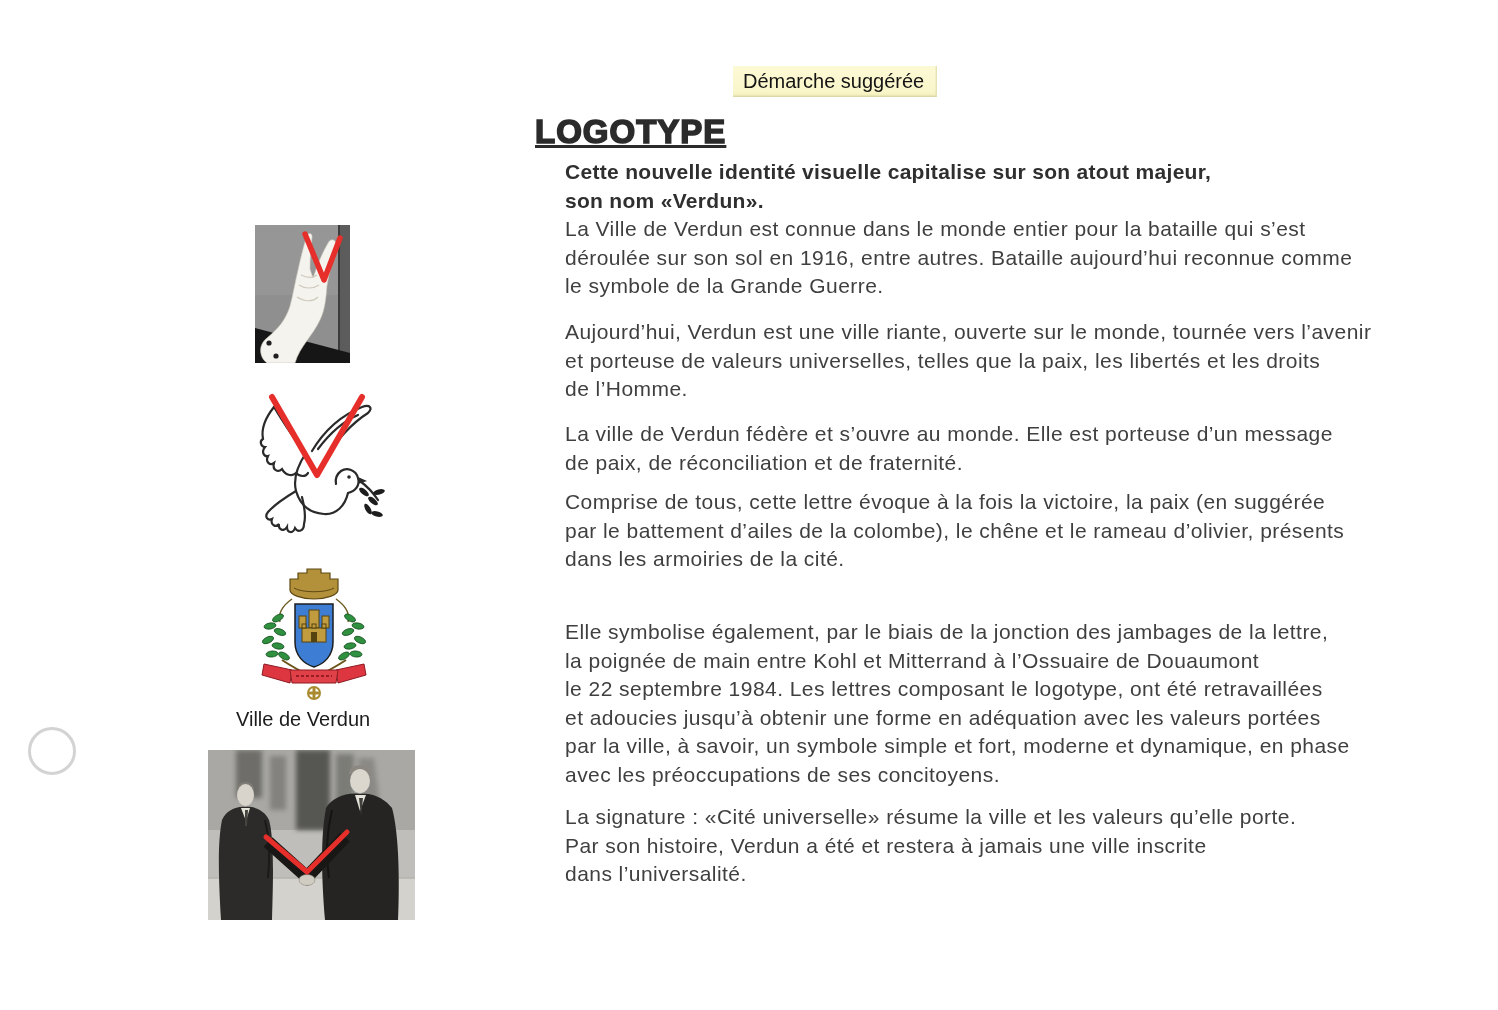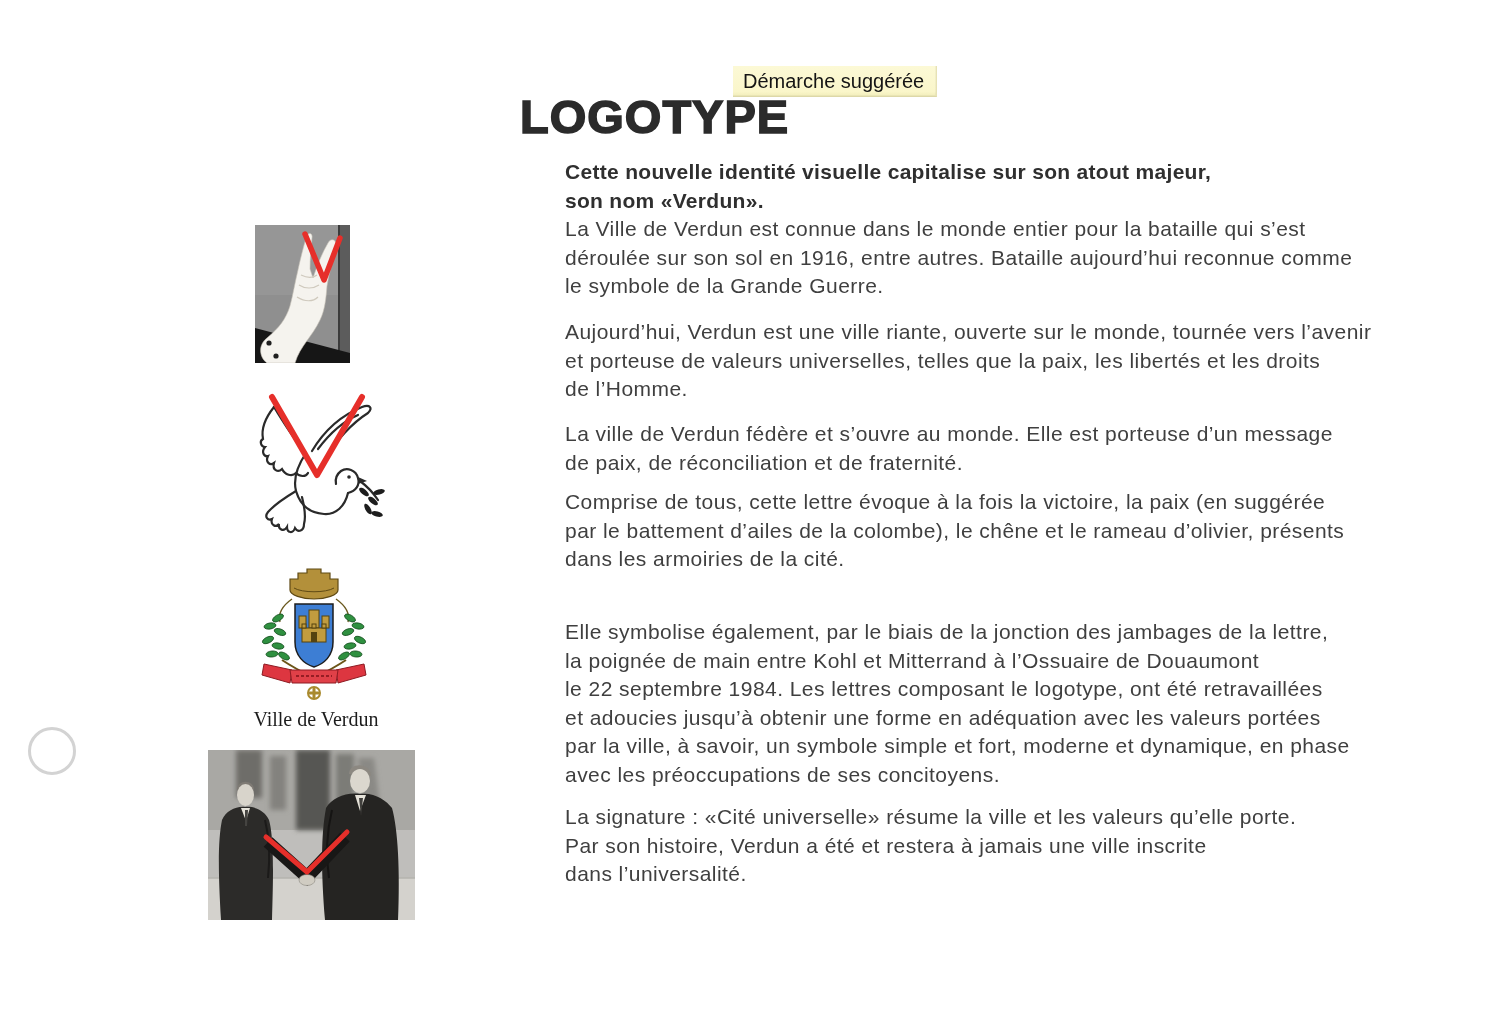--- a/index.html
+++ b/index.html
@@ -16,34 +16,34 @@
   
   .tab{
     left:733px;top:66px;height:30px;padding:0 12px 0 10px;
     background:linear-gradient(180deg,#fcf9d6 0%,#faf6ca 85%,#f2eebb 100%);
     border-bottom:1px solid #ddd8a8;border-right:1px solid #e7e2b4;
     box-shadow:inset -1px -1px 0 rgba(0,0,0,0.04);
     font-size:20px;line-height:30px;color:#141414;white-space:nowrap;z-index:5;
   }
   
   h1.title{
-    left:519px;top:92px;margin:1px;font-size:47px;line-height:48px;
-    font-weight:bold;letter-spacing:1px;color:#2b2b2b;
+    left:519px;top:92px;margin:16px;font-size:33px;line-height:48px;
+    font-weight:bold;letter-spacing:1px;color:#2b2b2b;text-decoration:underline;
     -webkit-text-stroke:1.6px #2b2b2b;
   }
   
   .sec{left:521px;width:960px;margin-left:44px;}
   .sec p{margin:0;white-space:pre-line;font-size:21px;line-height:28.5px;
     letter-spacing:0.45px;color:#3f3f3f;}
   .sec p.lead{font-weight:bold;color:#2f2f2f;letter-spacing:0.3px;}
   
   figure{margin:0;padding:0;}
   .caption{
-    left:236px;top:708px;width:160px;text-align:center;
-    font-family:Liberation Serif, serif;font-size:20px;color:#1c1c1c;
+    left:236px;top:708px;width:160px;
+    font-family:Liberation Sans, sans-serif;font-size:20px;color:#1c1c1c;
   }
 </style>
 </head>
 <body>
 
 <div class="abs punch"></div>
 
 <div class="abs tab">
   <span>Démarche suggérée</span>
 </div>

